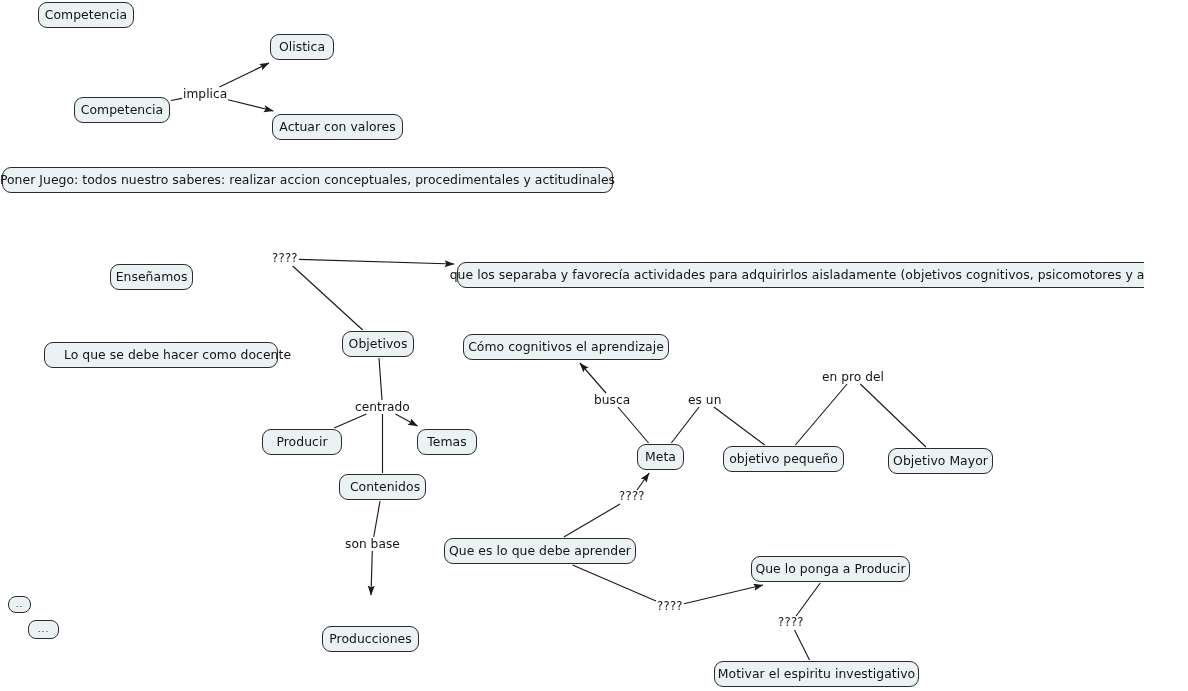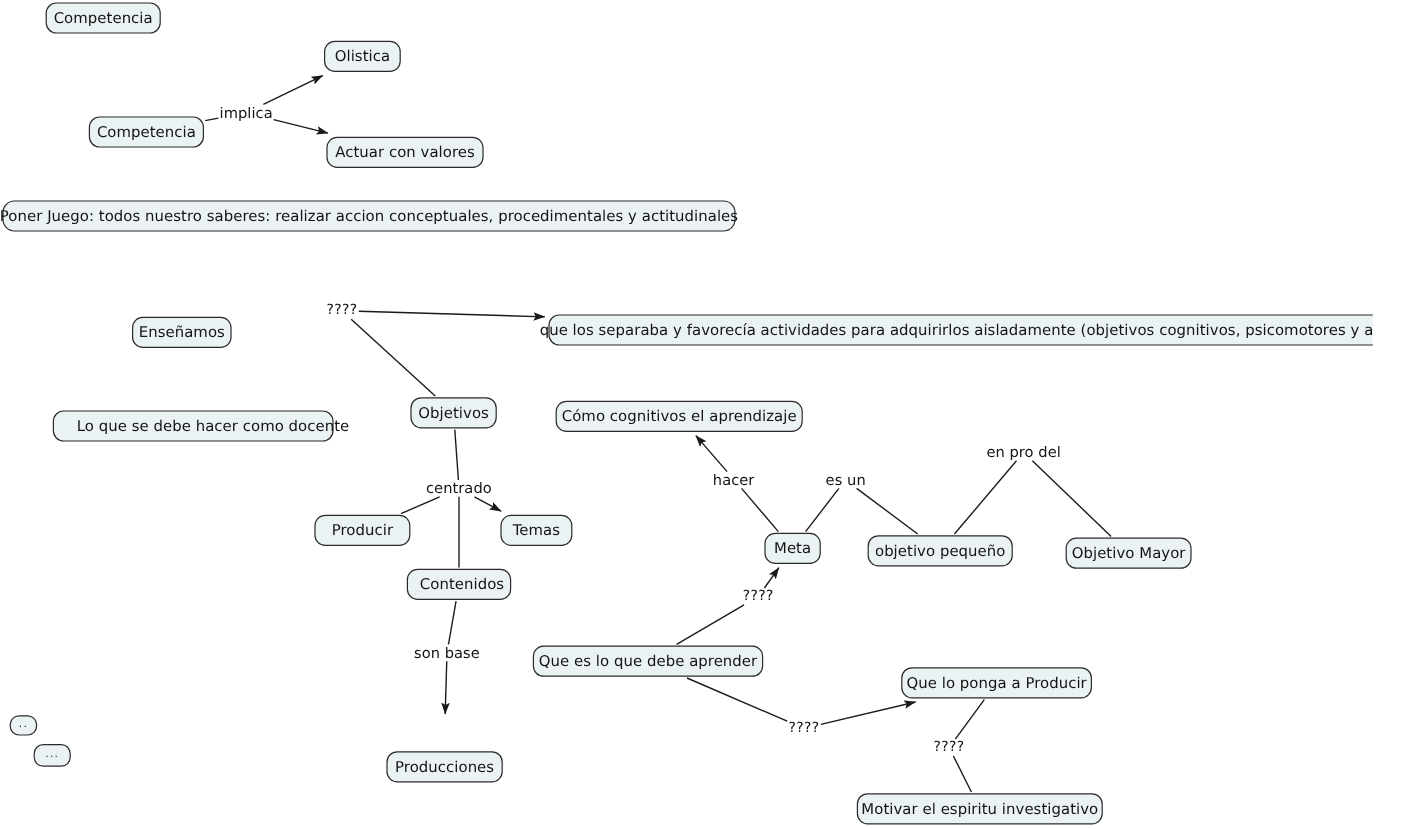--- a/index.html
+++ b/index.html
@@ -105,21 +105,21 @@
       </div>
       <div class="node" style="left: 270px; top: 34px; width: 64px; height: 26px; background: rgb(235, 242, 244); border-color: rgb(43, 43, 43); color: rgb(20, 20, 20);">
         <span>Olistica</span>
       </div>
       <div class="node" style="left: 74px; top: 97px; width: 96px; height: 26px; background: rgb(235, 242, 244); border-color: rgb(43, 43, 43); color: rgb(20, 20, 20);">
         <span>Competencia</span>
       </div>
       <div class="node" style="left: 272px; top: 114px; width: 131px; height: 26px; background: rgb(235, 242, 244); border-color: rgb(43, 43, 43); color: rgb(20, 20, 20);">
         <span>Actuar con valores</span>
       </div>
-      <div class="node" style="left: 2px; top: 167px; width: 611px; height: 26px; background: rgb(235, 242, 244); border-color: rgb(43, 43, 43); color: rgb(20, 20, 20); border-radius: 10px;">
+      <div class="node" style="left: 2px; top: 167px; width: 611px; height: 26px; background: rgb(235, 242, 244); border-color: rgb(43, 43, 43); color: rgb(20, 20, 20);">
         <span>Poner Juego: todos nuestro saberes: realizar accion conceptuales, procedimentales y actitudinales</span>
       </div>
       <div class="node" style="left: 110px; top: 264px; width: 83px; height: 26px; background: rgb(235, 242, 244); border-color: rgb(43, 43, 43); color: rgb(20, 20, 20);">
         <span>Enseñamos</span>
       </div>
       <div class="node" style="left: 457px; top: 262px; width: 729px; height: 26px; background: rgb(235, 242, 244); border-color: rgb(43, 43, 43); color: rgb(20, 20, 20);">
         <span>que los separaba y favorecía actividades para adquirirlos aisladamente (objetivos cognitivos, psicomotores y afectivos</span>
       </div>
       <div class="node" style="left: 342px; top: 331px; width: 72px; height: 26px; background: rgb(235, 242, 244); border-color: rgb(43, 43, 43); color: rgb(20, 20, 20);">
         <span>Objetivos</span>
@@ -163,21 +163,21 @@
       <div class="node dots" style="left: 8px; top: 596px; width: 23px; height: 17px; background: rgb(235, 242, 244); border-color: rgb(43, 43, 43); color: rgb(20, 20, 20);">
         <span>..</span>
       </div>
       <div class="node dots" style="left: 28px; top: 620px; width: 31px; height: 19px; background: rgb(235, 242, 244); border-color: rgb(43, 43, 43); color: rgb(20, 20, 20);">
         <span>...</span>
       </div>
     </div>
   <div id="labels-group">
       <div class="edge-label" style="left: 183px; top: 88px; color: rgb(20, 20, 20);">implica</div>
       <div class="edge-label q-label" style="left: 272px; top: 253px; color: rgb(20, 20, 20);">????</div>
-      <div class="edge-label" style="left: 594px; top: 394px; color: rgb(20, 20, 20);">hacer</div>
+      <div class="edge-label" style="left: 594px; top: 394px; color: rgb(20, 20, 20);">busca</div>
       <div class="edge-label" style="left: 688px; top: 394px; color: rgb(20, 20, 20);">es un</div>
       <div class="edge-label" style="left: 822px; top: 371px; color: rgb(20, 20, 20);">en pro del</div>
       <div class="edge-label" style="left: 355px; top: 401px; color: rgb(20, 20, 20);">centrado</div>
       <div class="edge-label q-label" style="left: 619px; top: 491px; color: rgb(20, 20, 20);">????</div>
       <div class="edge-label" style="left: 345px; top: 538px; color: rgb(20, 20, 20);">son base</div>
       <div class="edge-label q-label" style="left: 657px; top: 601px; color: rgb(20, 20, 20);">????</div>
       <div class="edge-label q-label" style="left: 778px; top: 617px; color: rgb(20, 20, 20);">????</div>
     </div>
 </div>
 

